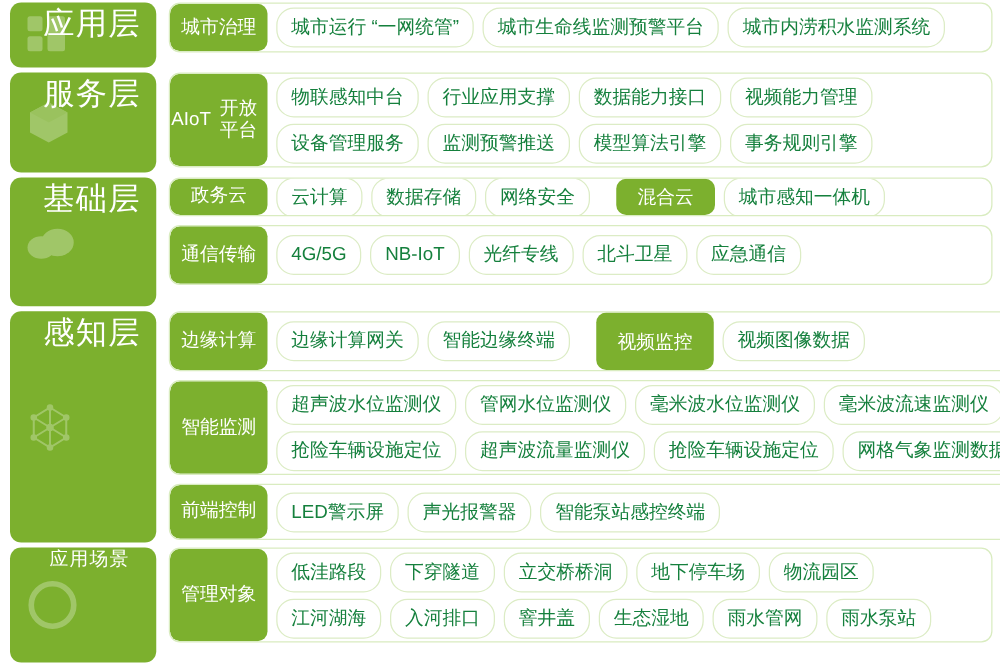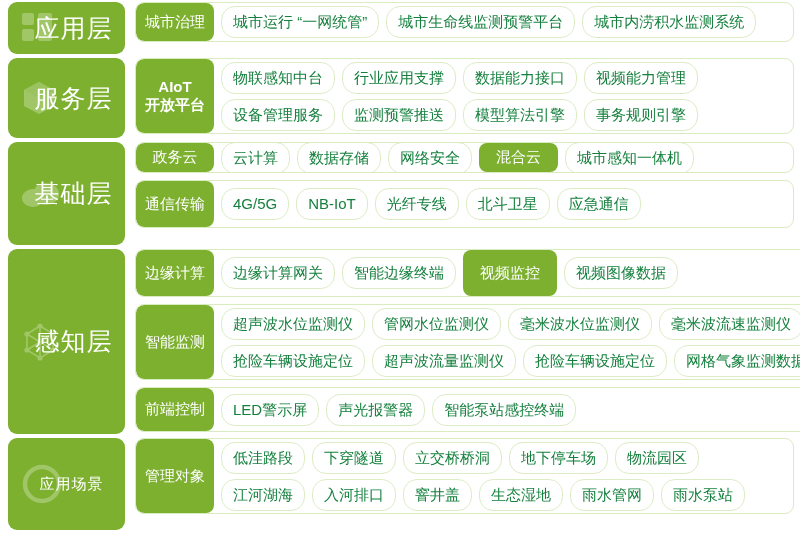--- a/index.html
+++ b/index.html
@@ -32,21 +32,20 @@
 
   
   .layer-label {
     position: relative;
     width: 117px;
     margin-left: 8px;
     margin-right: 10px;
     background: #7cb02e;
     border-radius: 9px;
     display: flex;
-    align-items: center;
     justify-content: center;
     flex: 0 0 117px;
     box-sizing: border-box;
     overflow: hidden;
   }
   .layer-label .wm {
     position: absolute;
     left: 12px;
     top: 50%;
     transform: translateY(-50%);
@@ -159,20 +158,21 @@
     flex: 0 0 auto;
     background: #7cb02e;
     color: #ffffff;
     font-size: 15px;
     display: flex;
     align-items: center;
     justify-content: center;
     padding: 0 17px;
     border-radius: 8px;
     white-space: nowrap;
+    margin-left: 14px;
   }
 </style>
 </head>
 <body>
 
 <div id="diagram">
 
   <div class="layer-row" style="top:2px; height:52px; width:800px;">
     <div class="layer-label">
       <span class="wm">
@@ -203,21 +203,21 @@
       <span class="wm">
         <svg width="38" height="38" viewBox="0 0 38 38">
             <path d="M19 3 L34 11 L34 27 L19 35 L4 27 L4 11 Z" fill="#fff"></path>
             <path d="M19 3 L34 11 L19 19 L4 11 Z" fill="#e9f2dc"></path>
           </svg>
       </span>
       <span class="layer-text">服务层</span>
     </div>
     <div class="layer-groups">
       <div class="group" style="height:76px;">
-        <div class="group-title two-line" style="flex-direction:column;font-weight:bold;">
+        <div class="group-title two-line" style="">
           <span>AIoT</span>
           <span>开放平台</span>
         </div>
         <div class="chip-area">
           <div class="chip-line">
             <span class="chip">物联感知中台</span>
             <span class="chip">行业应用支撑</span>
             <span class="chip">数据能力接口</span>
             <span class="chip">视频能力管理</span>
           </div>

